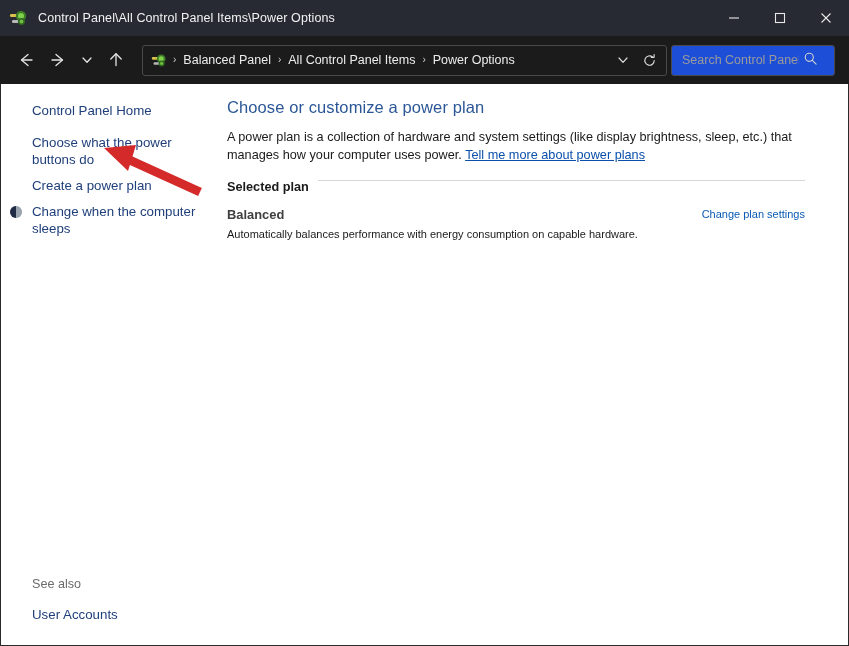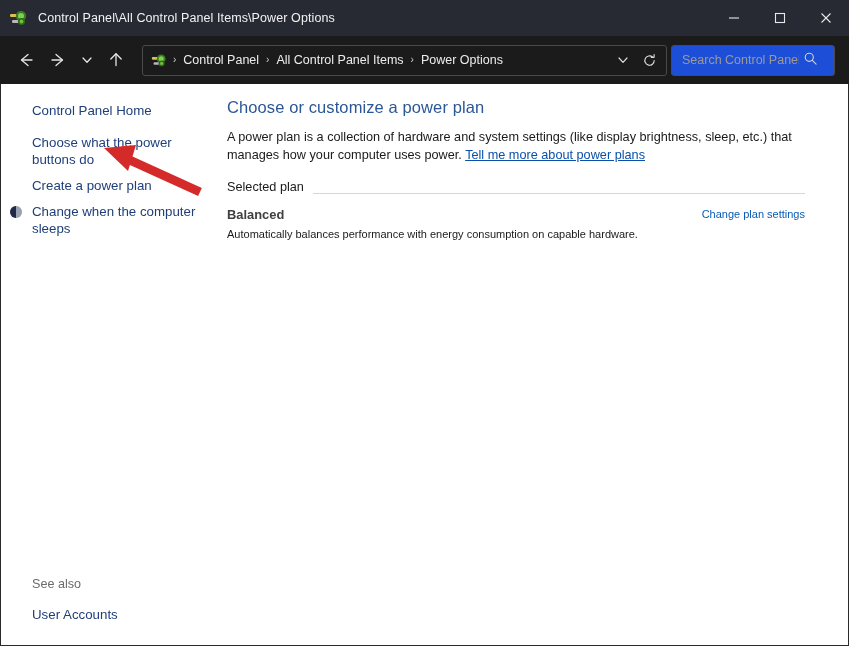--- a/index.html
+++ b/index.html
@@ -248,23 +248,24 @@
     margin: 0 0 16px 0;
     max-width: 580px;
   }
   .inline-link {
     color: #0a4faa;
     text-decoration: underline;
   }
 
   .section-head {
     display: flex;
-    align-items: flex-end;
+    align-items: flex-start;
     margin-bottom: 13px;
     max-width: 578px;
+    font-weight: bold;
   }
   .section-head-text {
     color: #1a1a1a;
     font-size: 12.7px;
     white-space: nowrap;
     padding-right: 9px;
   }
   .section-rule {
     flex: 1 1 auto;
     height: 1px;
@@ -374,21 +375,21 @@
           <rect x="1" y="6" width="9" height="3" rx="1.2" fill="#d9c14a"></rect>
           <circle cx="12" cy="8" r="5.2" fill="#3d7a27"></circle>
           <circle cx="12" cy="8" r="3" fill="#7fd04a"></circle>
           <rect x="3" y="12" width="8" height="3" rx="1.2" fill="#b8b8b8"></rect>
           <circle cx="12.5" cy="13.5" r="3.6" fill="#2f6320"></circle>
           <circle cx="12.5" cy="13.5" r="1.9" fill="#6ec03c"></circle>
         </svg>
       </div>
       <div class="crumbs">
         <span class="sep">›</span>
-        <span class="crumb">Control Panel</span>
+        <span class="crumb">Balanced Panel</span>
         <span class="sep">›</span>
         <span class="crumb">All Control Panel Items</span>
         <span class="sep">›</span>
         <span class="crumb">Power Options</span>
       </div>
       <div class="addr-right">
         <div class="addr-icon-btn">
           <svg width="14" height="14" viewBox="0 0 14 14">
               <path d="M3 5 L7 9.3 L11 5" fill="none" stroke="currentColor" stroke-width="1.2" stroke-linecap="round" stroke-linejoin="round"></path>
             </svg>

